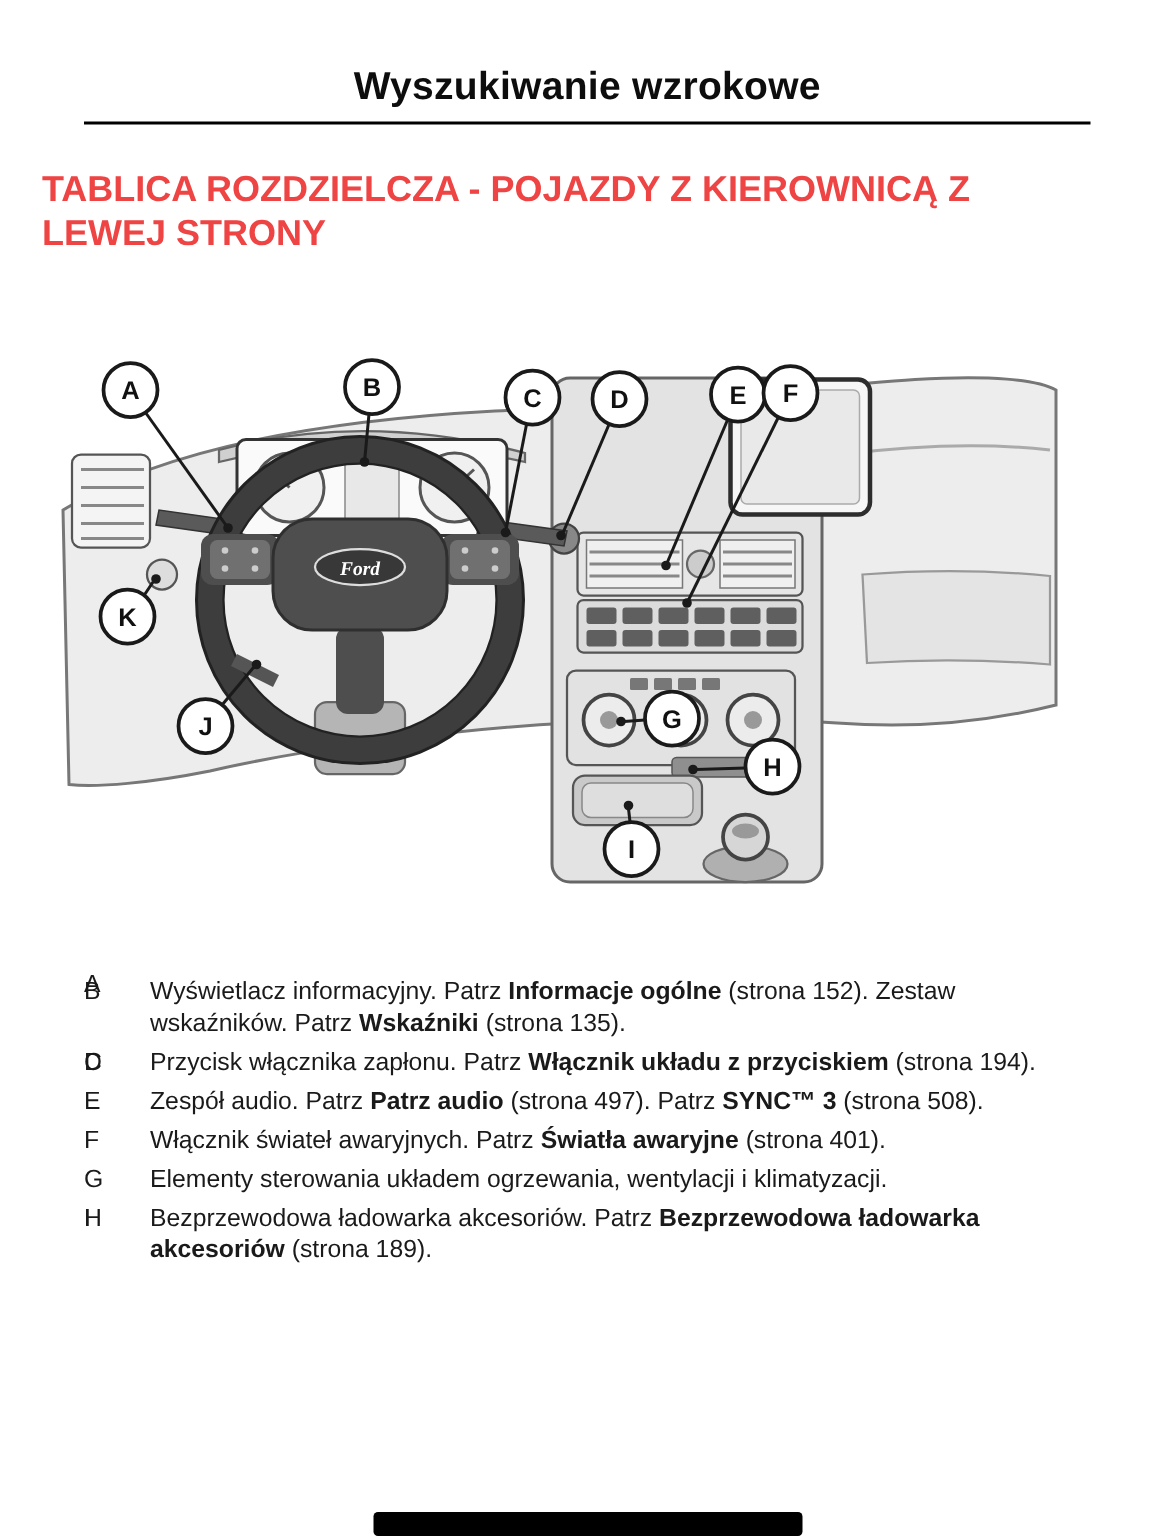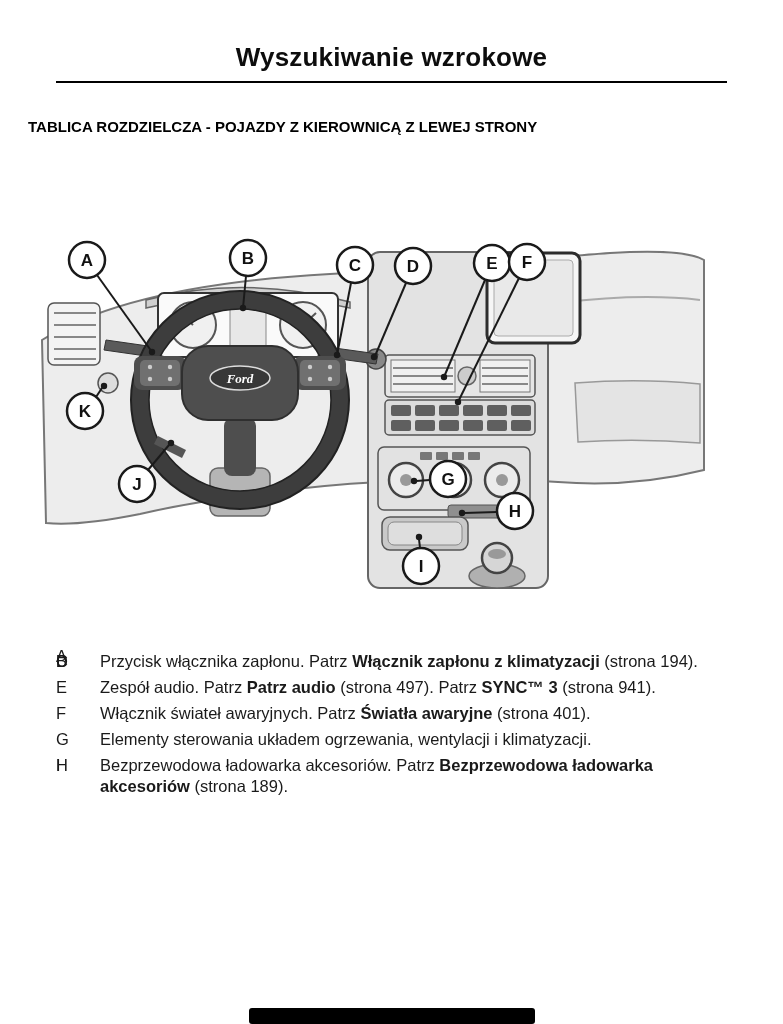--- a/index.html
+++ b/index.html
@@ -7,21 +7,21 @@
     position:relative;width:783px;height:1024px;background:#ffffff;
     font-family:"Liberation Sans",sans-serif;color:#141414;overflow:hidden;
   }
   .title{
     position:absolute;top:42px;left:0;width:100%;text-align:center;
     font-size:26px;font-weight:bold;letter-spacing:.2px;color:#0d0d0d;
   }
   .rule{position:absolute;top:81px;left:56px;width:671px;height:2px;background:#000;}
   .heading{
     position:absolute;top:112px;left:28px;width:690px;
-    font-size:15px;font-weight:bold;line-height:29px;color:#000000;
+    font-size:24px;font-weight:bold;line-height:29px;color:#ef4444;
   }
   .figure{position:absolute;top:228px;left:0;width:783px;height:372px;}
   .legend{position:absolute;top:646px;left:0;width:783px;}
   .legend-row{position:relative;margin-bottom:5px;padding-left:100px;padding-right:58px;
     font-size:16.5px;line-height:21px;color:#1a1a1a;}
   .legend-letter{position:absolute;left:56px;top:0;}
   .legend-text b{font-weight:bold;}
   .footer-bar{position:absolute;left:249px;top:1008px;width:286px;height:16px;
     background:#000;border-radius:3px;}
   svg text.callout-letter{
@@ -252,34 +252,35 @@
   </div>
 
   <div class="legend">
 
     <div class="legend-row">
       <span class="legend-letter">A</span>
     </div>
 
     <div class="legend-row">
       <span class="legend-letter">B</span>
+      <span class="legend-text"><span>Wyświetlacz informacyjny. Patrz </span><b>Informacje ogólne</b><span> (strona 152). Zestaw wskaźników. Patrz </span><b>Wskaźniki</b><span> (strona 135).</span></span>
     </div>
 
     <div class="legend-row">
       <span class="legend-letter">C</span>
     </div>
 
     <div class="legend-row">
       <span class="legend-letter">D</span>
-      <span class="legend-text"><span>Przycisk włącznika zapłonu. Patrz </span><b>Włącznik zapłonu z klimatyzacji</b><span> (strona 194).</span></span>
+      <span class="legend-text"><span>Przycisk włącznika zapłonu. Patrz </span><b>Włącznik układu z przyciskiem</b><span> (strona 194).</span></span>
     </div>
 
     <div class="legend-row">
       <span class="legend-letter">E</span>
-      <span class="legend-text"><span>Zespół audio. Patrz </span><b>Patrz audio</b><span> (strona 497). Patrz </span><b>SYNC™ 3</b><span> (strona 941).</span></span>
+      <span class="legend-text"><span>Zespół audio. Patrz </span><b>Patrz audio</b><span> (strona 497). Patrz </span><b>SYNC™ 3</b><span> (strona 508).</span></span>
     </div>
 
     <div class="legend-row">
       <span class="legend-letter">F</span>
       <span class="legend-text"><span>Włącznik świateł awaryjnych. Patrz </span><b>Światła awaryjne</b><span> (strona 401).</span></span>
     </div>
 
     <div class="legend-row">
       <span class="legend-letter">G</span>
       <span class="legend-text"><span>Elementy sterowania układem ogrzewania, wentylacji i klimatyzacji.</span></span>

